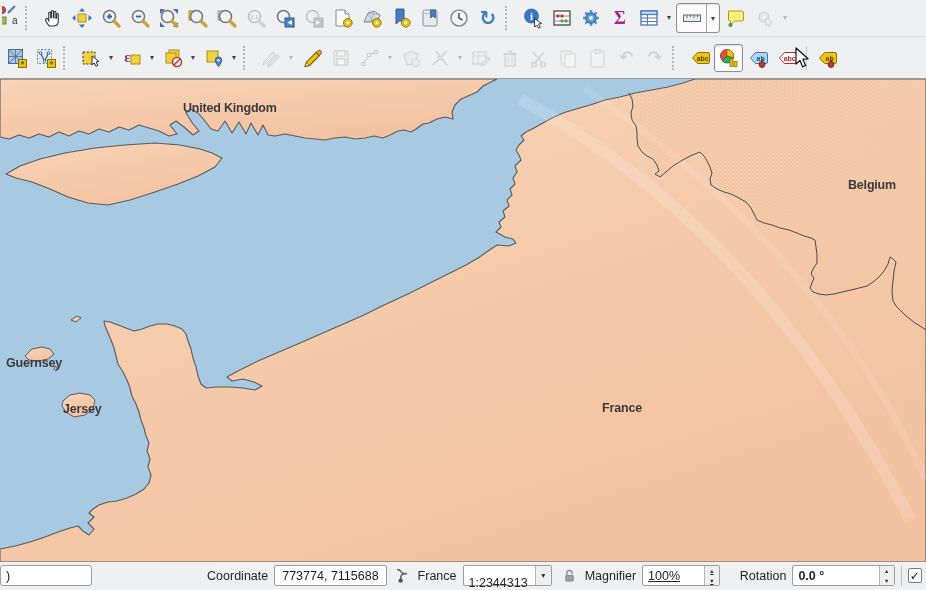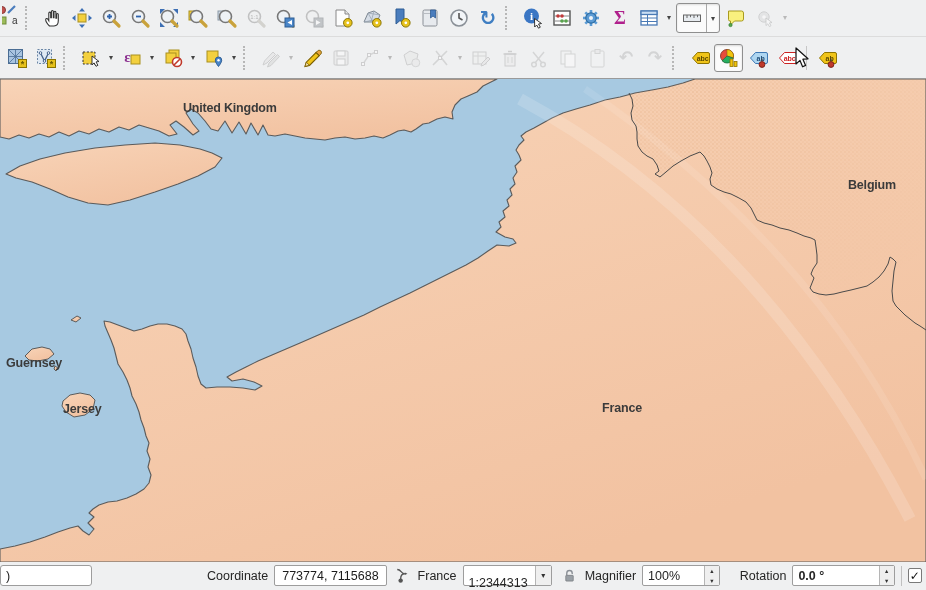--- a/index.html
+++ b/index.html
@@ -595,21 +595,21 @@
       <div class="val">1:2344313</div>
       <div class="arrow">▾</div>
     </div>
     <span style="margin:0 8px 0 10px;display:flex;">
       <svg width="15" height="16" viewBox="0 0 22 22">
           <path d="M7 10V7a4 4 0 0 1 8 0v1" fill="none" stroke="#8a8f96" stroke-width="2"></path>
           <rect x="5.5" y="10" width="11" height="8.5" rx="1" fill="#9aa0a6" stroke="#6e7378"></rect>
         </svg>
     </span>
     <span class="sb-label">Magnifier</span>
-    <div class="spin" style="width:82px;">
+    <div class="spin" style="width:82px;text-decoration:underline;">
       <div class="val">100%</div>
       <div class="btns">
           <div>▴</div>
           <div>▾</div>
         </div>
     </div>
     <span class="sb-label" style="margin-left:20px;">Rotation</span>
     <div class="spin" style="width:108px;font-weight:bold;">
       <div class="val">0.0 °</div>
       <div class="btns">

